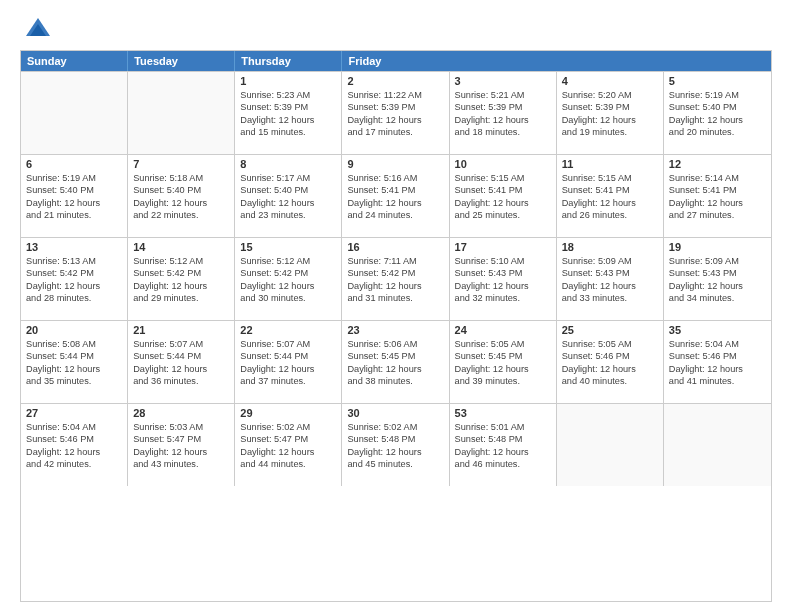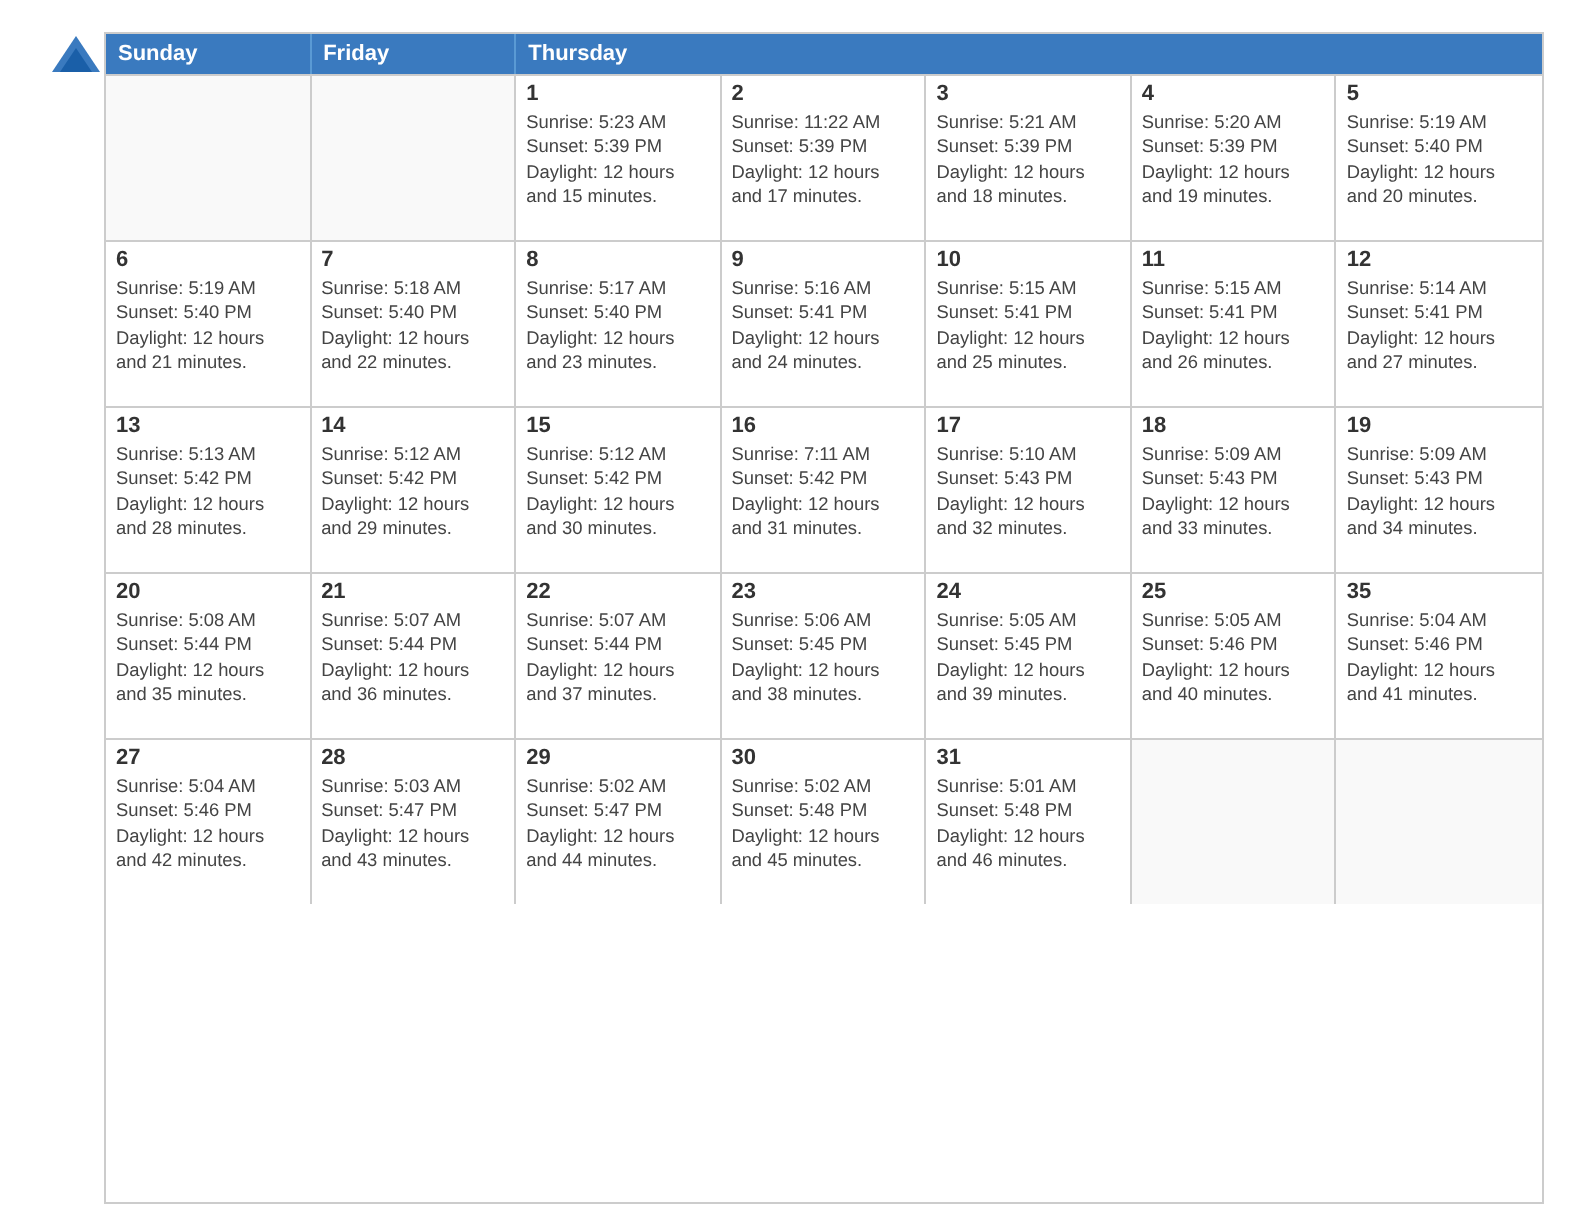--- a/index.html
+++ b/index.html
@@ -8,21 +8,21 @@
       height: 612px;
       font-family: Arial, sans-serif;
       background: #fff;
       overflow: hidden;
     }
     .page {
       width: 792px;
       height: 612px;
       padding: 16px 20px 10px 20px;
       display: flex;
-      flex-direction: row;
+      flex-direction: column;
     }
     .header {
       display: flex;
       justify-content: space-between;
       align-items: flex-start;
       margin-bottom: 8px;
     }
     .logo {
       display: flex;
       align-items: center;
@@ -128,22 +128,23 @@
     </div>
     <div class="title-block">
       <div class="month-title"></div>
       <div class="location"></div>
     </div>
   </div>
 
   <div class="calendar">
     <div class="cal-header" id="cal-header">
         <div class="cal-header-cell">Sunday</div>
+        <div class="cal-header-cell">Tuesday</div>
+        <div class="cal-header-cell">Thursday</div>
         <div class="cal-header-cell">Friday</div>
-        <div class="cal-header-cell">Thursday</div>
       </div>
     <div class="cal-body" id="cal-body">
         <div class="cal-row">
           <div class="cal-cell empty"></div>
           <div class="cal-cell empty"></div>
           <div class="cal-cell">
             <div class="day-num">1</div>
             <div class="cell-line">Sunrise: 5:23 AM</div>
             <div class="cell-line">Sunset: 5:39 PM</div>
             <div class="cell-line">Daylight: 12 hours</div>
@@ -354,21 +355,21 @@
             <div class="cell-line">and 44 minutes.</div>
           </div>
           <div class="cal-cell">
             <div class="day-num">30</div>
             <div class="cell-line">Sunrise: 5:02 AM</div>
             <div class="cell-line">Sunset: 5:48 PM</div>
             <div class="cell-line">Daylight: 12 hours</div>
             <div class="cell-line">and 45 minutes.</div>
           </div>
           <div class="cal-cell">
-            <div class="day-num">31</div>
+            <div class="day-num">53</div>
             <div class="cell-line">Sunrise: 5:01 AM</div>
             <div class="cell-line">Sunset: 5:48 PM</div>
             <div class="cell-line">Daylight: 12 hours</div>
             <div class="cell-line">and 46 minutes.</div>
           </div>
           <div class="cal-cell empty"></div>
           <div class="cal-cell empty"></div>
         </div>
       </div>
   </div>

